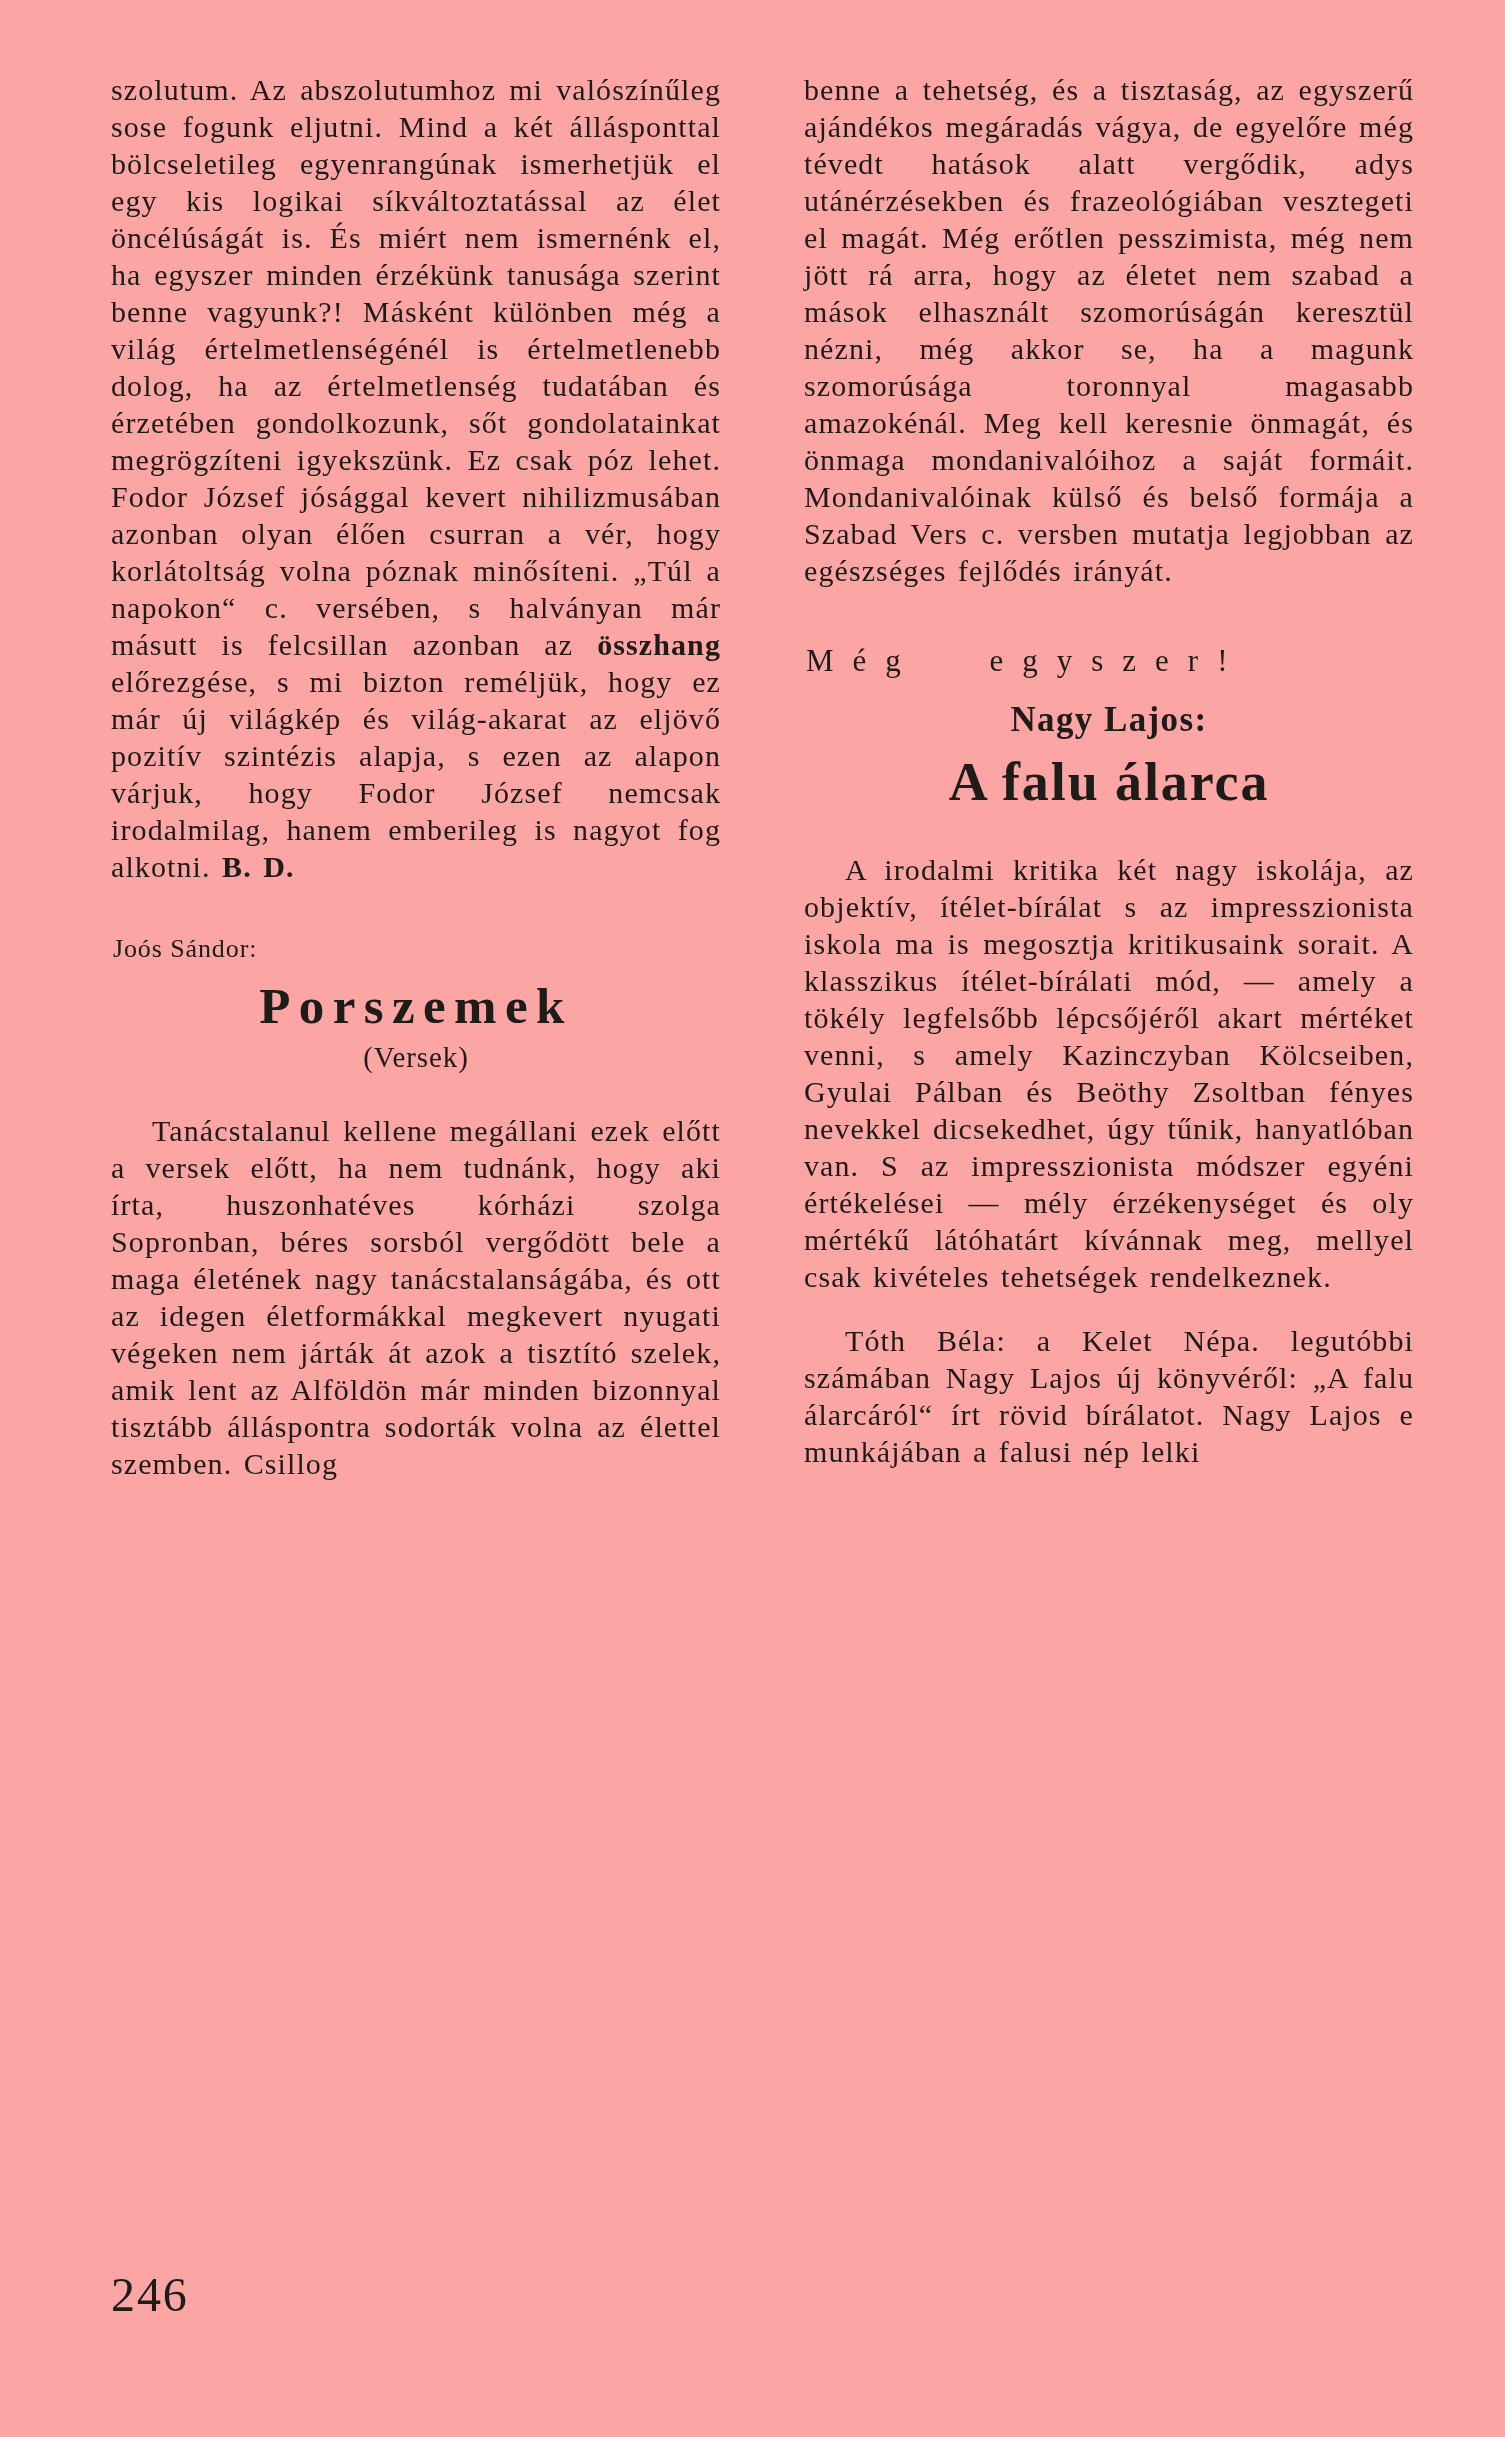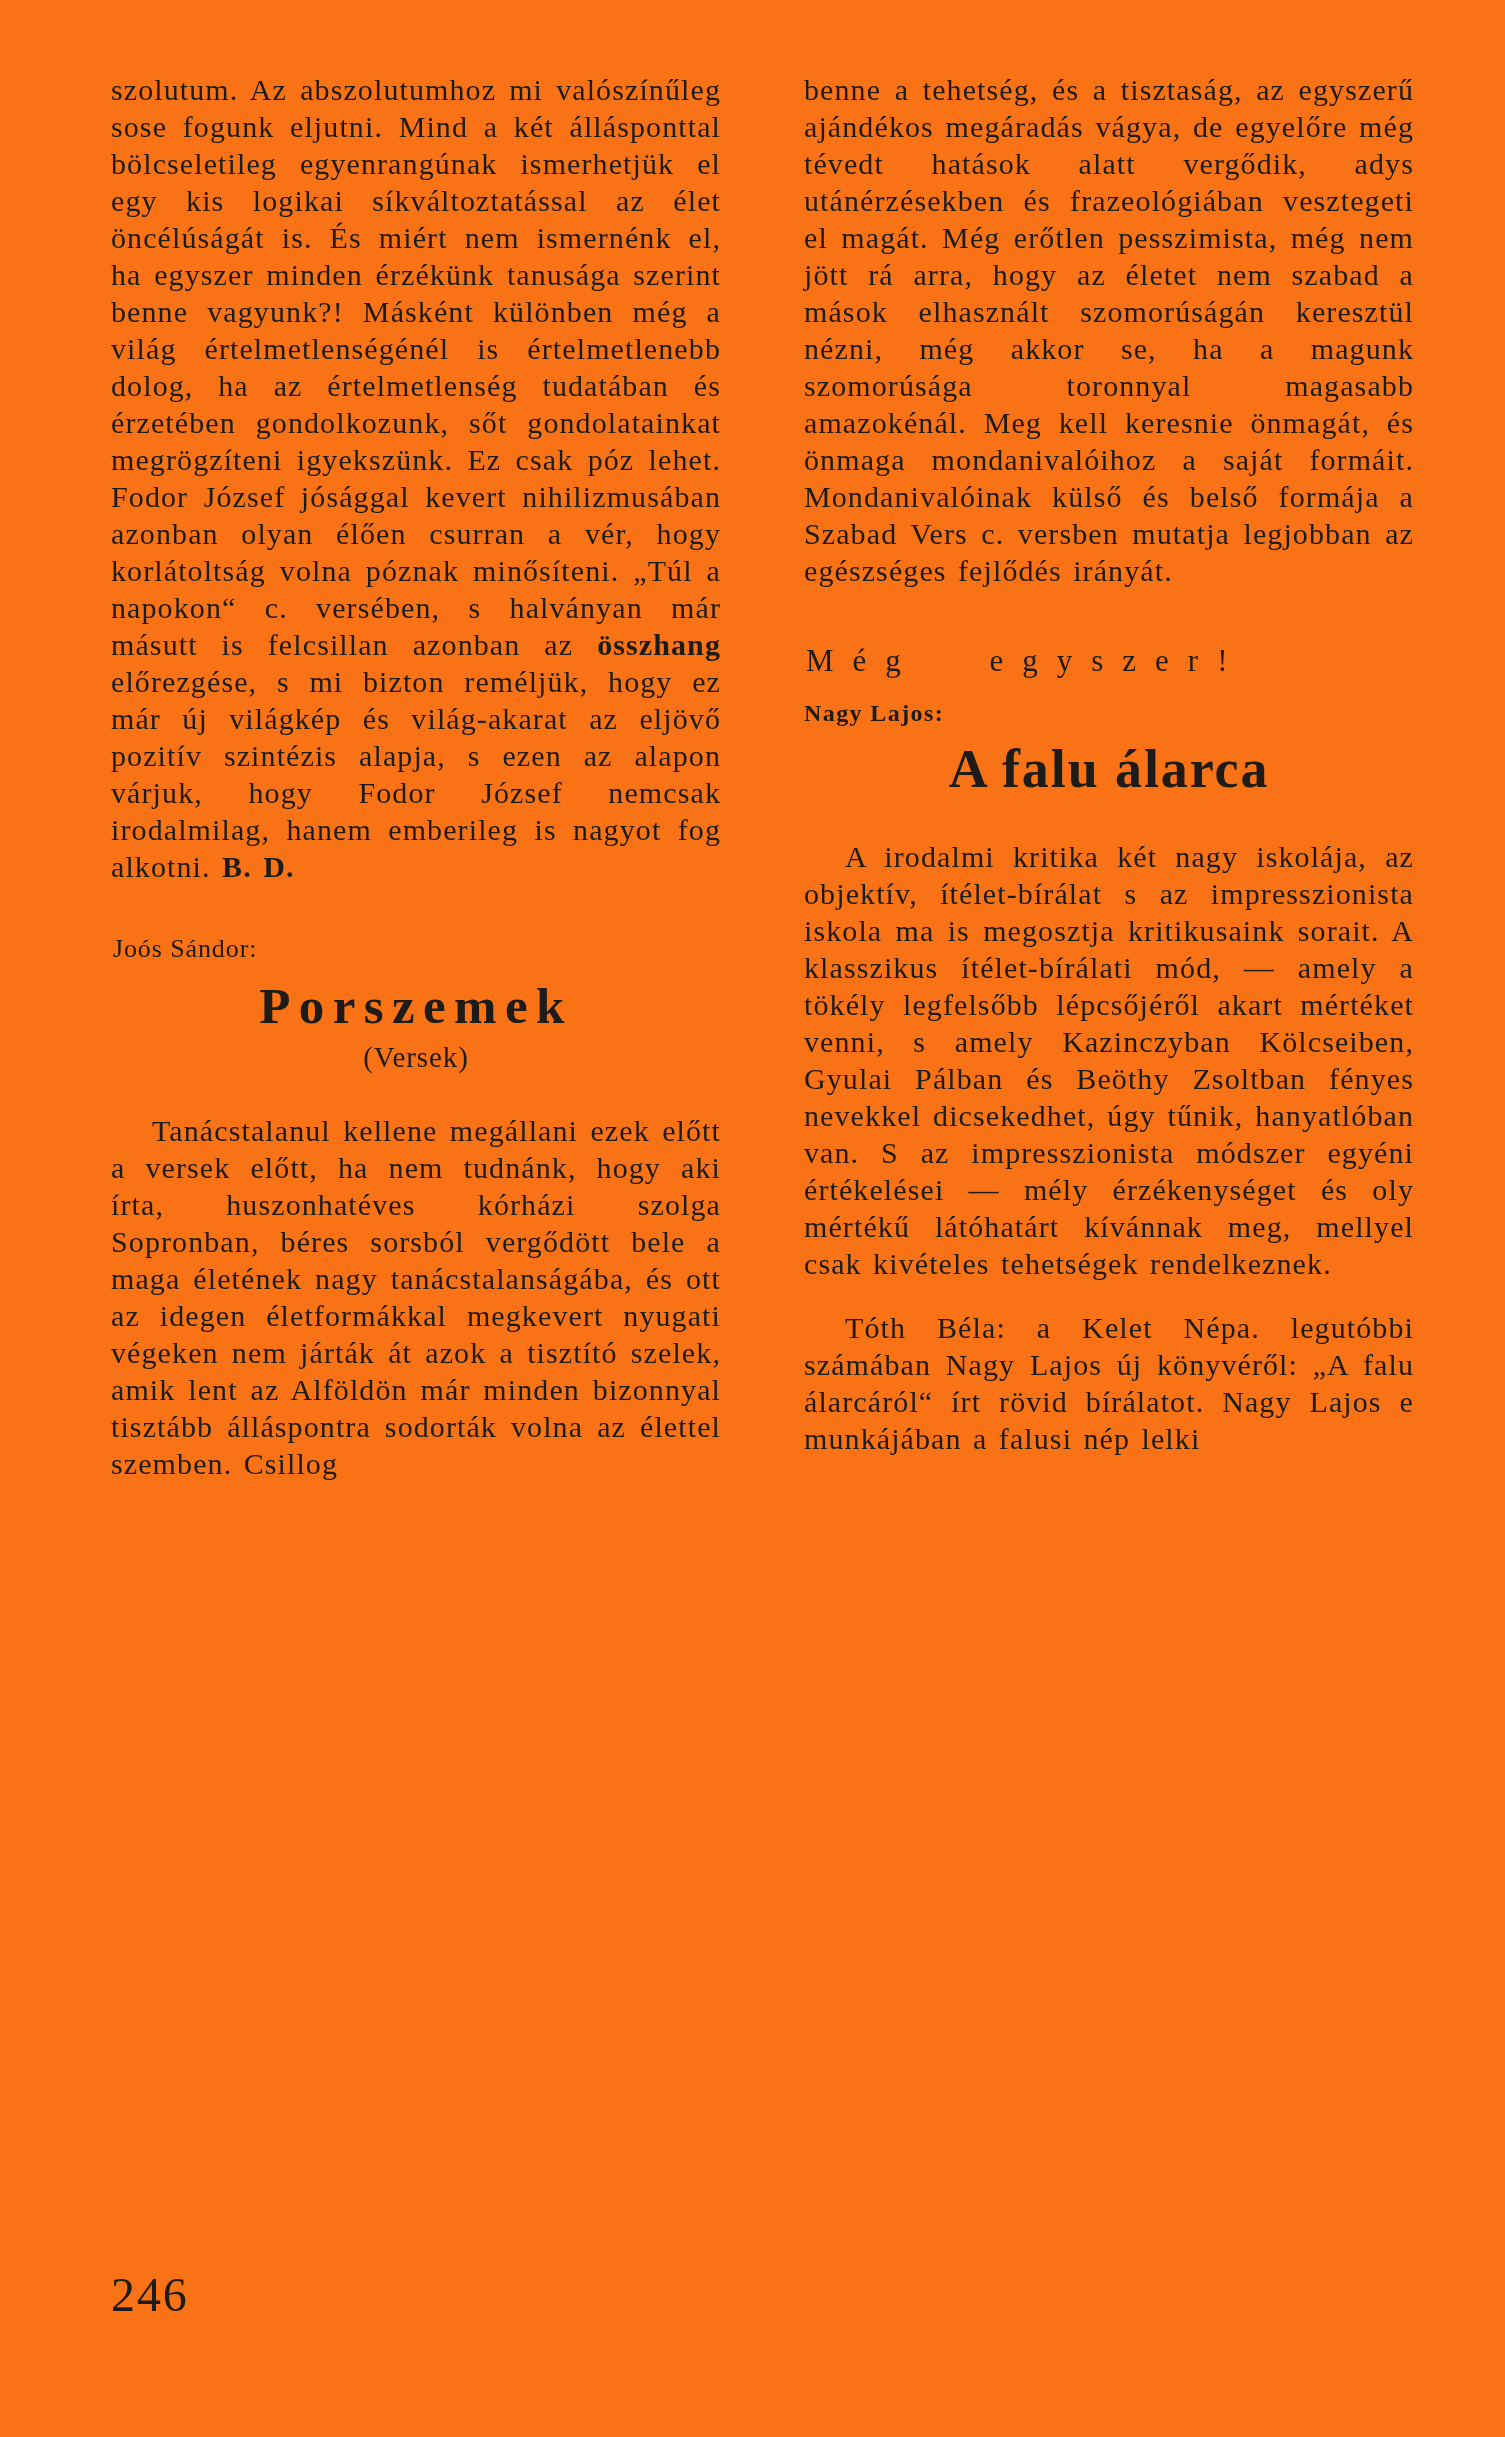--- a/index.html
+++ b/index.html
@@ -5,21 +5,21 @@
   html, body { margin: 0; padding: 0; }
   body {
     background: #d8d7d3;
     font-family: "Liberation Serif", "DejaVu Serif", serif;
   }
   .page {
     position: relative;
     width: 1506px;
     height: 2438px;
     margin: 0 auto;
-    background: #f97316;
+    background: #fca5a5;
     color: #1d1c18;
     box-sizing: border-box;
     padding: 71px 90px 0 111px;
     overflow: hidden;
   }
   .columns {
     display: flex;
     gap: 83px;
   }
   .col {
@@ -63,23 +63,23 @@
   
   .spaced-heading {
     font-size: 31px;
     text-align: left;
     letter-spacing: 19px;
     word-spacing: 43px;
     margin: 54px 0 20.7px 1.9px;
     white-space: nowrap;
   }
   .review-author-right {
-    font-size: 24px;
+    font-size: 35px;
     font-weight: bold;
-    text-align: left;
+    text-align: center;
     letter-spacing: 1.4px;
     margin: 5.6px 0 3.8px 0;
   }
   .review-title-right {
     font-size: 54px;
     font-weight: bold;
     text-align: center;
     letter-spacing: 1.9px;
     margin: 11.3px 0 38px 0;
   }

